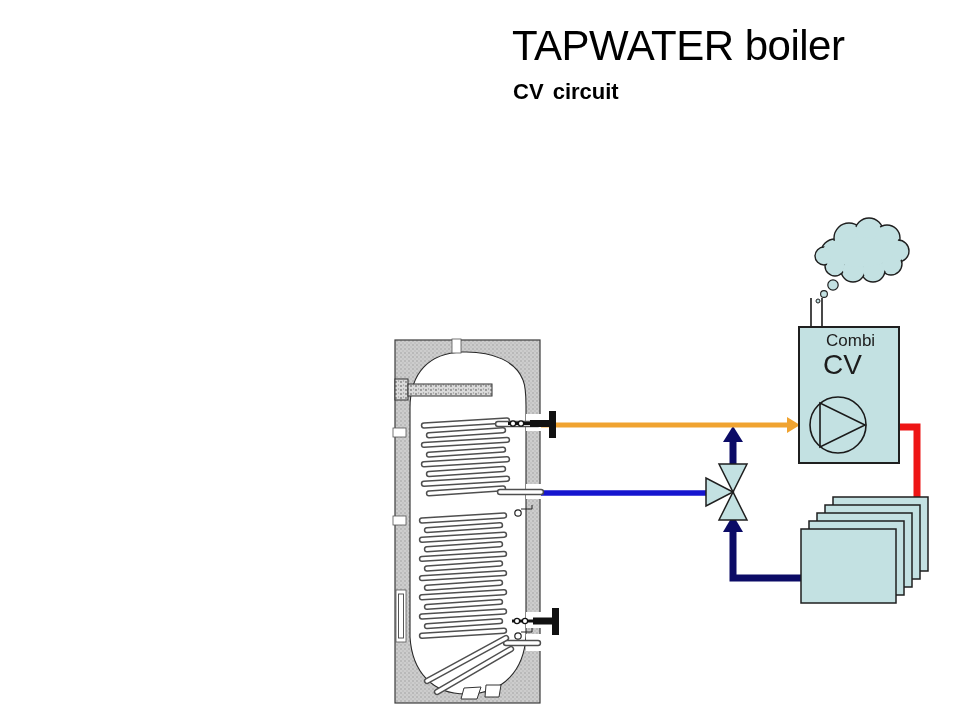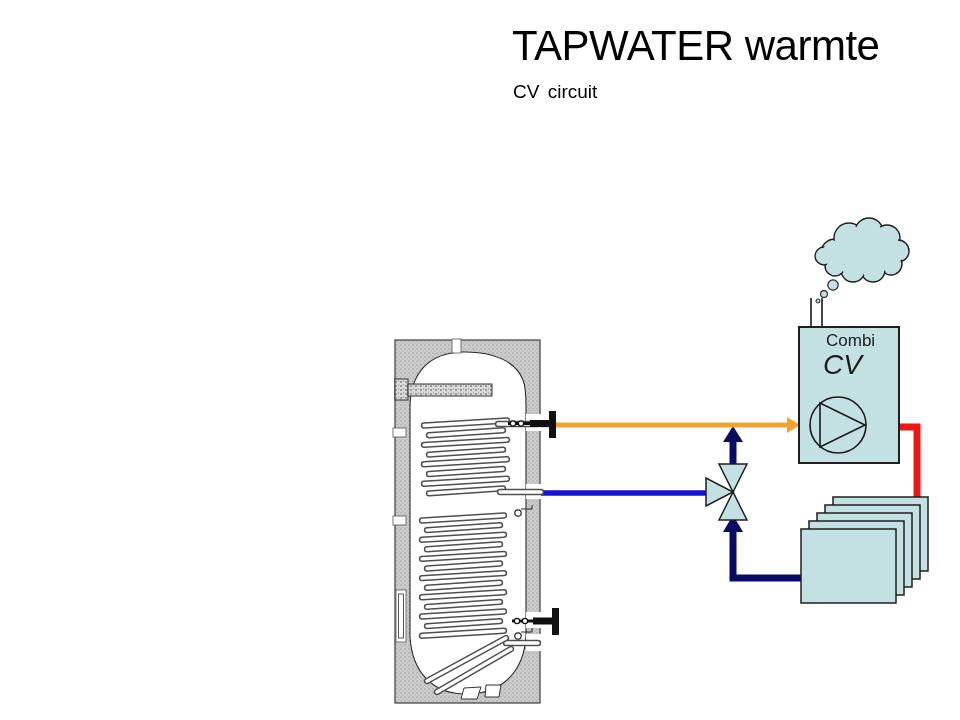--- a/index.html
+++ b/index.html
@@ -14,28 +14,28 @@
   .stage{
     position:relative;width:960px;height:720px;background:#ffffff;
     overflow:hidden;font-family:"Liberation Sans", sans-serif;color:#000;
   }
   .stage svg{position:absolute;left:0;top:0;}
   .title{
     position:absolute;left:512px;top:22px;font-size:42px;font-weight:400;
     letter-spacing:-0.5px;white-space:nowrap;
   }
   .subtitle{
-    position:absolute;left:513px;top:80px;font-size:19px;font-weight:400;
+    position:absolute;left:513px;top:80px;font-size:22px;font-weight:700;
     line-height:24px;word-spacing:3px;white-space:nowrap;
   }
   .combi-label{
     position:absolute;left:826px;top:331px;font-size:17px;color:#1c1c1c;white-space:nowrap;
   }
   .cv-label{
-    position:absolute;left:823px;top:349px;font-size:28px;color:#1c1c1c;white-space:nowrap;font-style:italic;
+    position:absolute;left:823px;top:349px;font-size:28px;color:#1c1c1c;white-space:nowrap;
   }
   .comp{fill:var(--component_fill);stroke:#1f1f1f;stroke-width:1.5;}
   .ln{fill:none;stroke:#1a1a1a;stroke-width:1.6;}
   .pipeO{stroke:var(--pipe_warm_supply_orange);stroke-width:5;fill:none;}
   .pipeB{stroke:var(--pipe_return_blue);stroke-width:5.5;fill:none;}
   .pipeN{stroke:var(--pipe_radiator_return_navy);stroke-width:7;fill:none;}
   .pipeR{stroke:var(--pipe_cv_supply_red);stroke-width:7;fill:none;}
   .arrO{fill:var(--pipe_warm_supply_orange);stroke:none;}
   .arrN{fill:var(--pipe_radiator_return_navy);stroke:none;}
 </style>
@@ -229,20 +229,20 @@
         <circle cx="525" cy="621" r="2.6" fill="#fff" stroke="#111" stroke-width="1.2"></circle>
         <rect x="533" y="617.5" width="20" height="7" fill="#111"></rect>
         <rect x="552" y="608" width="7" height="27" fill="#111"></rect>
       </g>
 
       <polygon points="464,688 481,687 477,699 461,699" fill="#fff" stroke="#333" stroke-width="1"></polygon>
       <polygon points="486,685 501,685 499,697 485,697" fill="#fff" stroke="#333" stroke-width="1"></polygon>
     </g>
   </svg>
 
-  <div class="title">TAPWATER warmte</div>
+  <div class="title">TAPWATER boiler</div>
   <div class="subtitle">
     <div>CV circuit</div>
   </div>
   <div class="combi-label">Combi</div>
   <div class="cv-label">CV</div>
 
 </div>
 
 </body></html>

